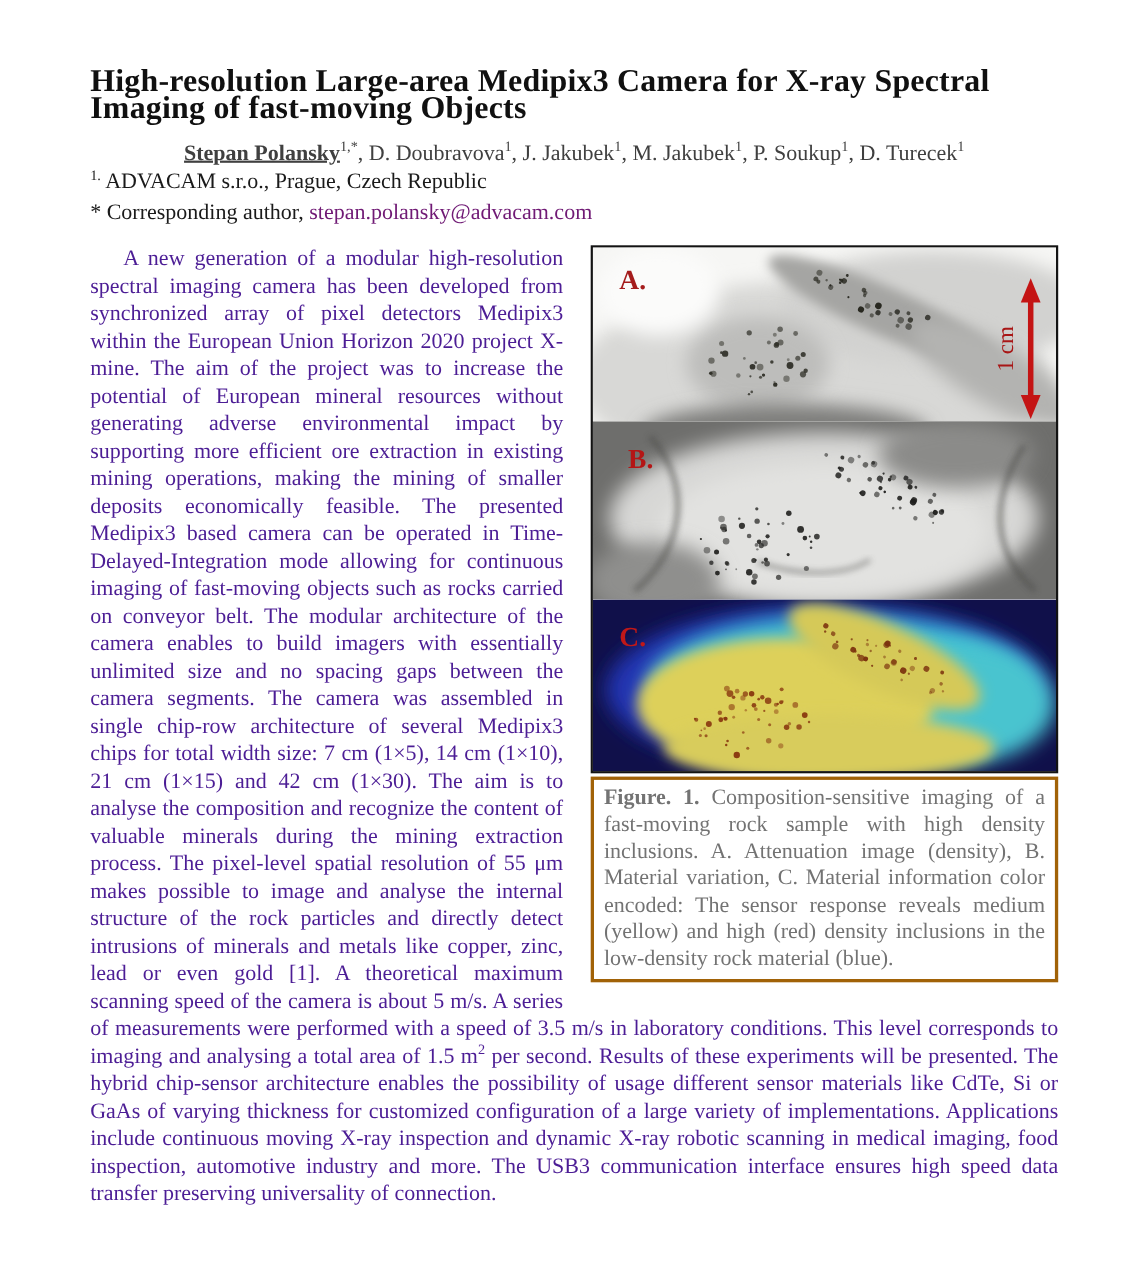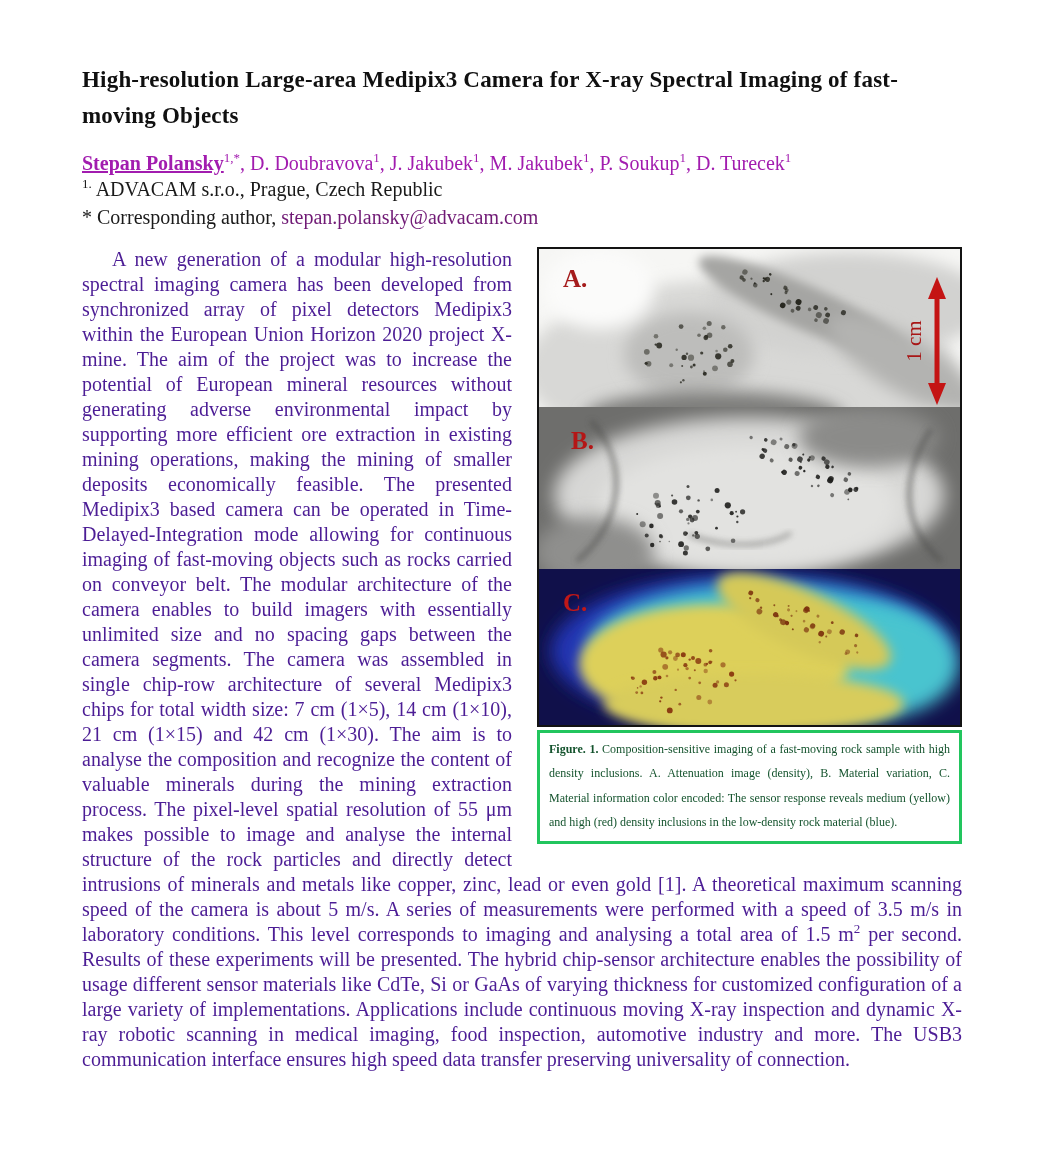--- a/index.html
+++ b/index.html
@@ -6,41 +6,41 @@
   html,body { background:#ffffff; }
   body {
     width:1043px; height:1156px;
     font-family:"Liberation Serif", serif;
     color:#141414;
     overflow:hidden;
   }
   .page { width:1043px; height:1156px; padding:62px 81px 0 82px; }
 
   h1.title {
-    font-size:23px; font-weight:bold; line-height:36px;
+    font-size:29px; font-weight:bold; line-height:24px;
     letter-spacing:0.2px; color:#101010;
   }
 
-  p.authors { margin-top:18px; font-size:20px; color:#a21caf; }
+  p.authors { margin-top:18px; font-size:20px; color:#404040;text-align:center; }
   p.authors .first-author { font-weight:bold; text-decoration:underline; }
   p.authors sup, .affil sup, .body-text sup { font-size:13px; vertical-align:super; line-height:0; }
 
   .affil-block { }
   p.affil { font-size:20px; line-height:28px; color:#1a1a1a; }
   a.email { color:#701a75; text-decoration:none; cursor:pointer; }
 
   .abstract { margin-top:16px; }
   figure.fig { float:right; width:425px; margin-left:25px; margin-bottom:8px; }
   .panels { border:2px solid #131313; font-size:0; background:#fff; }
   .panels svg { display:block; }
 
   figcaption.cap {
-    margin-top:3px; border:3px solid #22c55e;
+    margin-top:3px; border:3px solid #a16207;
     padding:4px 9px 6px 9px;
-    font-size:12px; line-height:24.4px; text-align:justify; color:#14532d;
+    font-size:20px; line-height:24.4px; text-align:justify; color:#737373;
   }
   figcaption.cap b { font-weight:bold; }
 
   p.body-text {
     font-size:20px; line-height:25px; text-align:justify;
     text-indent:30px; color:#4c1d95;
   }
 </style>
 </head>
 <body>

